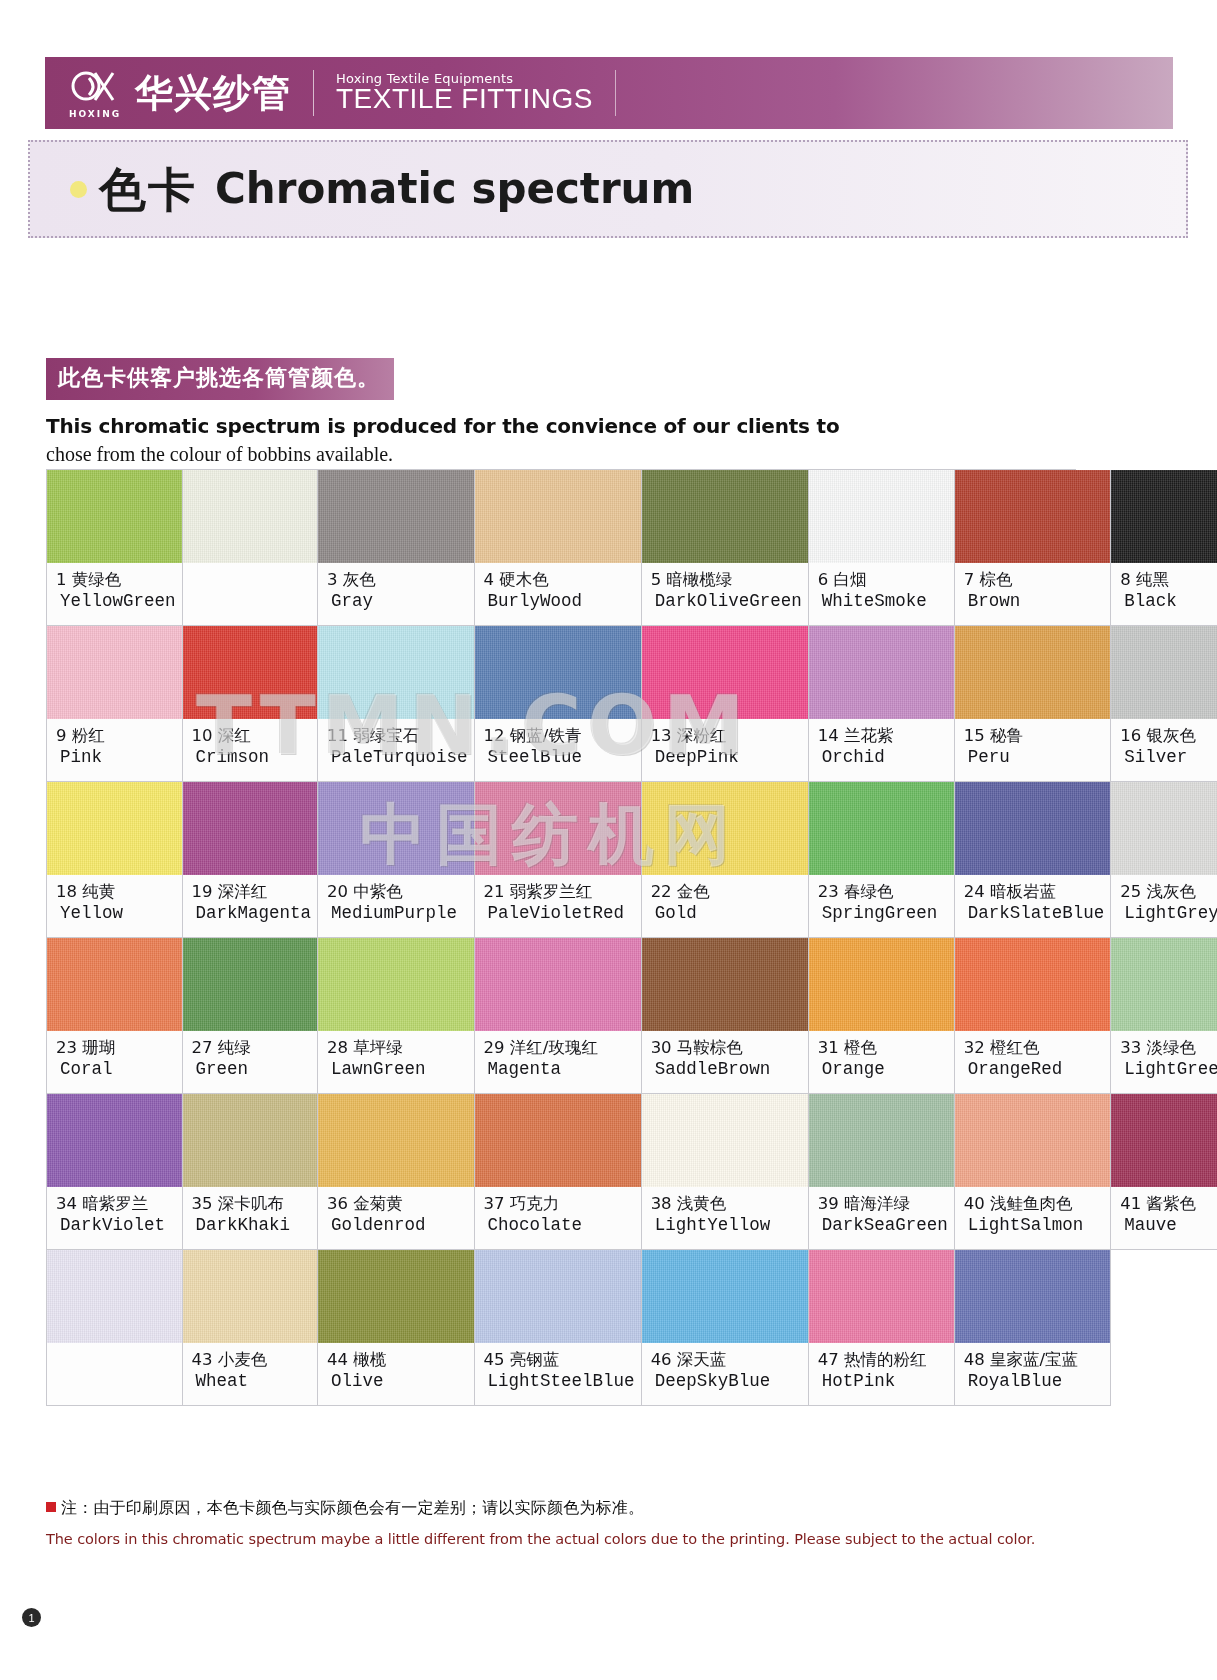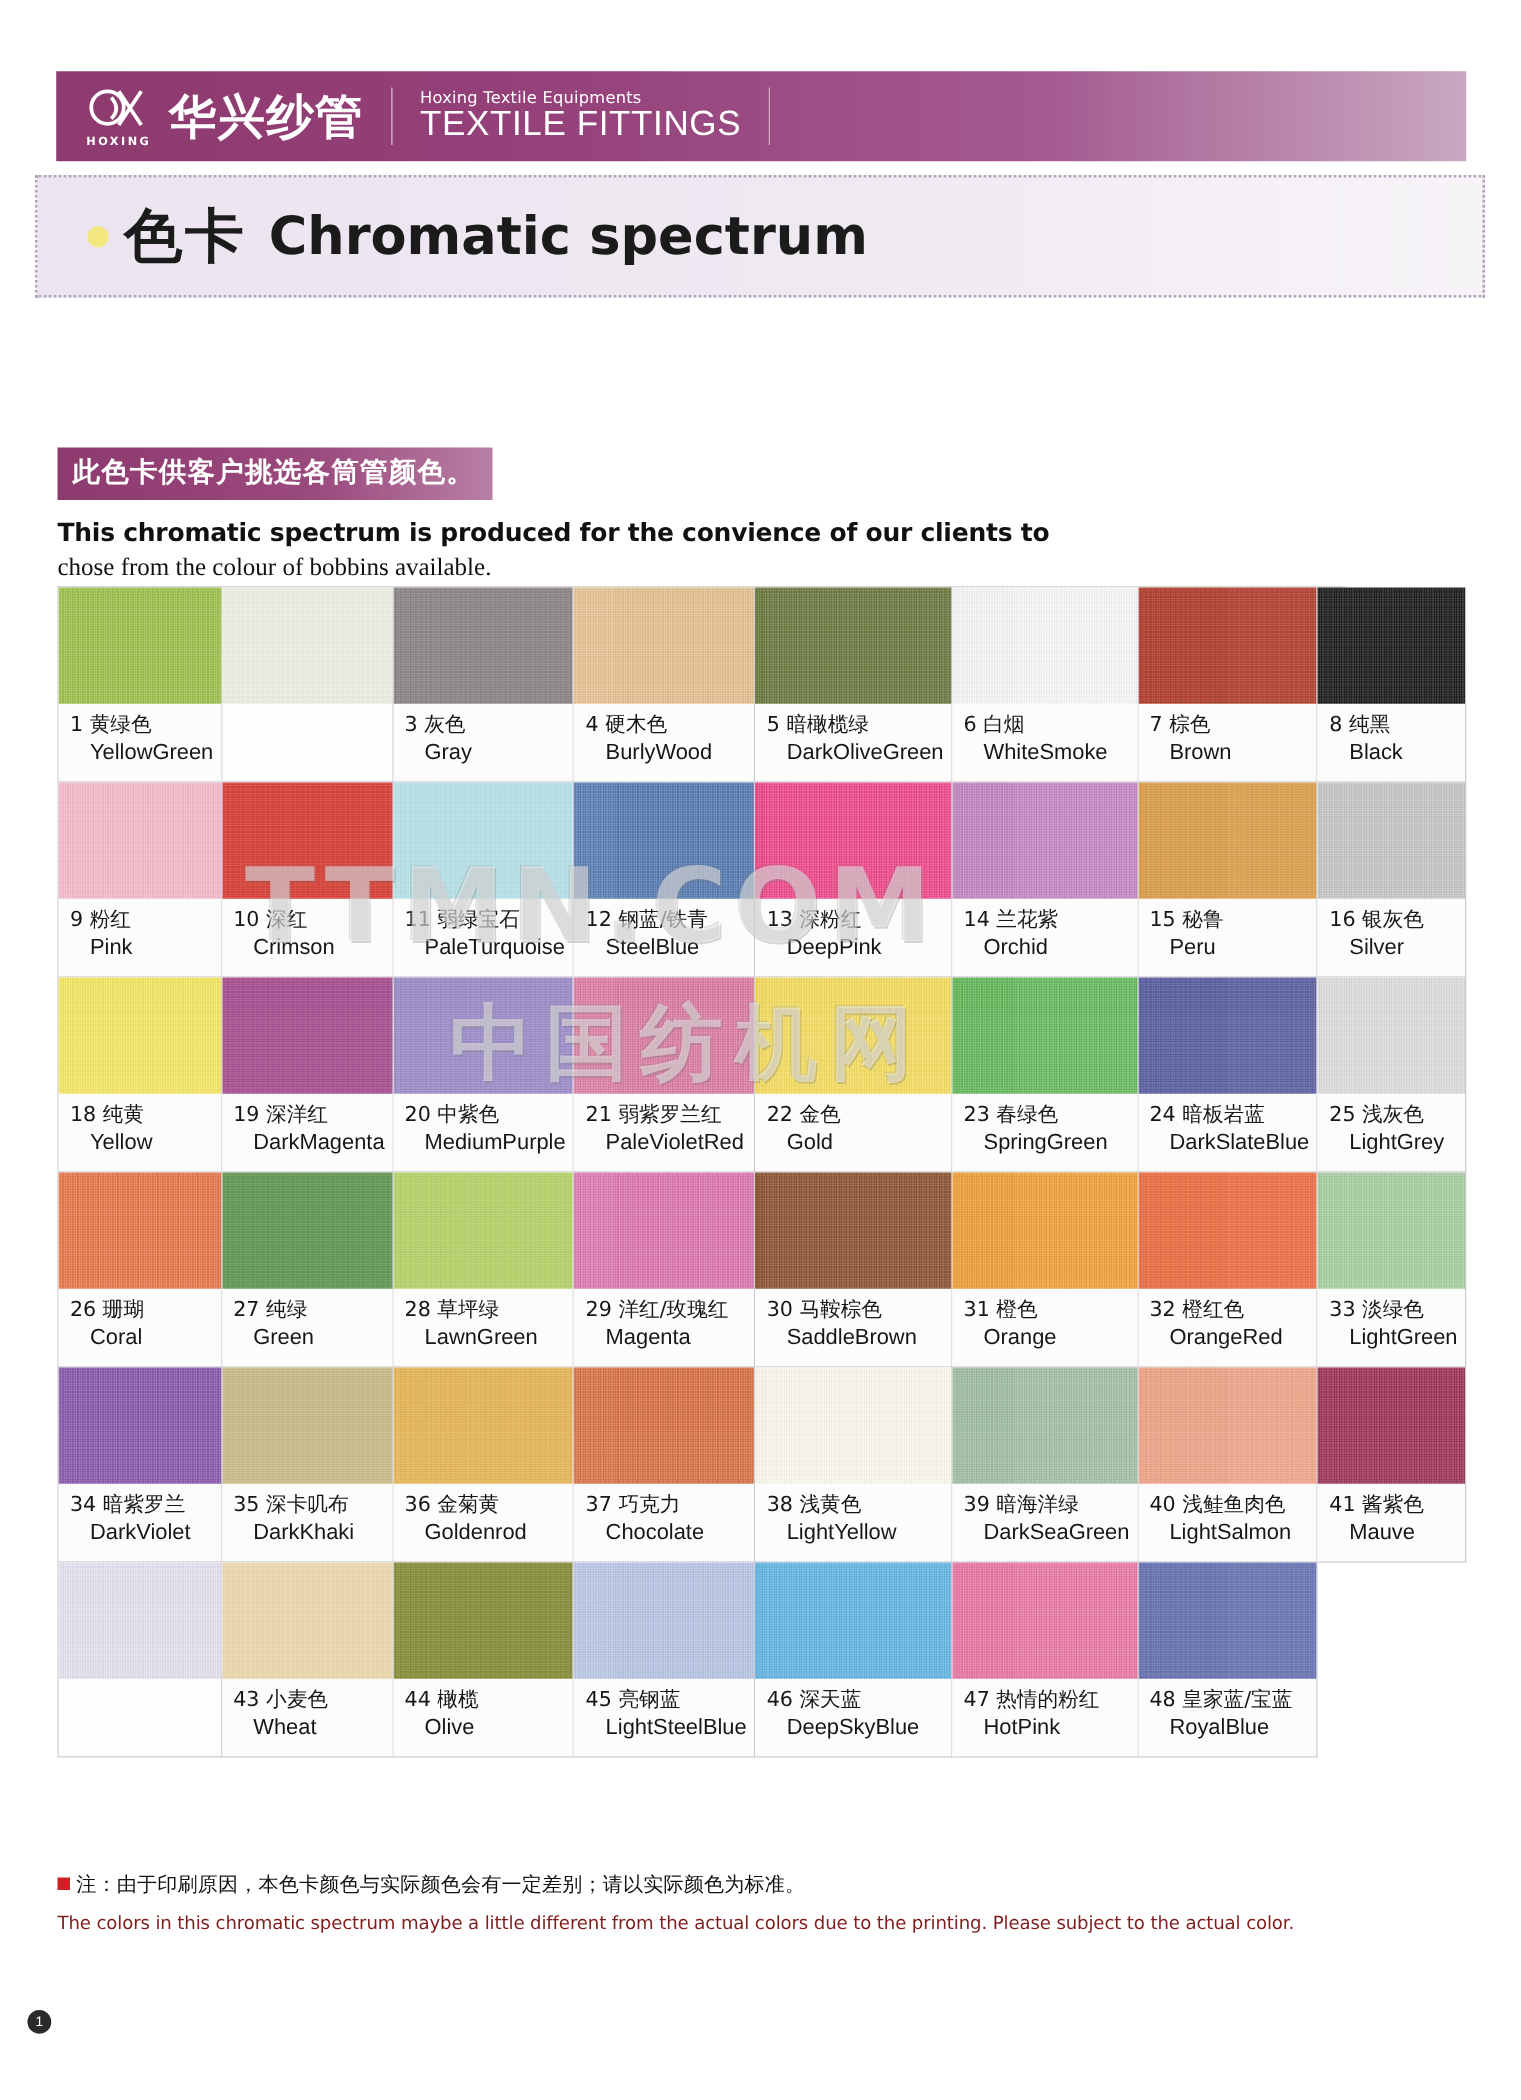--- a/index.html
+++ b/index.html
@@ -215,26 +215,26 @@
     background: #fcfcfc;
   }
   .lab-cn {
     font-family: "DejaVu Sans", sans-serif;
     font-size: 16.5px;
     color: #16161a;
     line-height: 1.18;
     white-space: nowrap;
   }
   .lab-en {
-    font-family: Liberation Sans, sans-serif;
+    font-family: Liberation Mono, monospace;
     font-size: 17.5px;
     color: #16161a;
     line-height: 1.2;
     margin-top: 2px;
-    margin-left: 16px;
+    margin-left: 4px;
     white-space: nowrap;
   }
 
   
   .wm {
     position: absolute;
     pointer-events: none;
     z-index: 5;
     font-weight: bold;
     color: rgba(255,255,255,0.45);
@@ -503,21 +503,21 @@
       <div class="cell">
         <div class="swatch" style="background: rgb(220, 220, 218);"></div>
         <div class="labels">
           <div class="lab-cn">25 浅灰色</div>
           <div class="lab-en">LightGrey</div>
         </div>
       </div>
       <div class="cell">
         <div class="swatch" style="background: rgb(234, 123, 79);"></div>
         <div class="labels">
-          <div class="lab-cn">26 珊瑚</div>
+          <div class="lab-cn">23 珊瑚</div>
           <div class="lab-en">Coral</div>
         </div>
       </div>
       <div class="cell">
         <div class="swatch" style="background: rgb(94, 150, 81);"></div>
         <div class="labels">
           <div class="lab-cn">27 纯绿</div>
           <div class="lab-en">Green</div>
         </div>
       </div>

